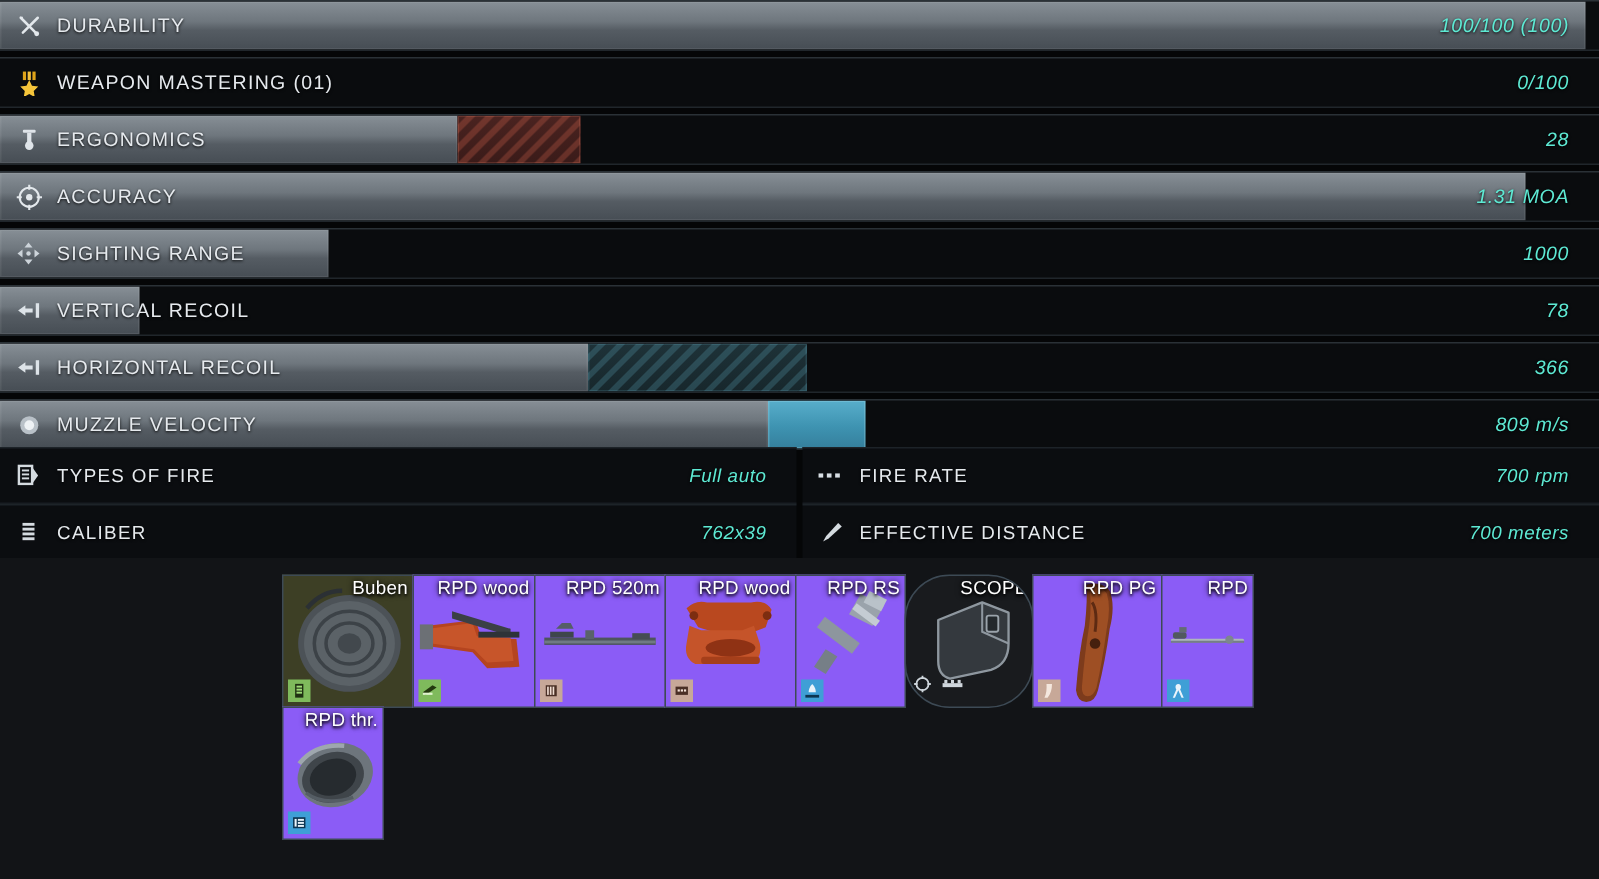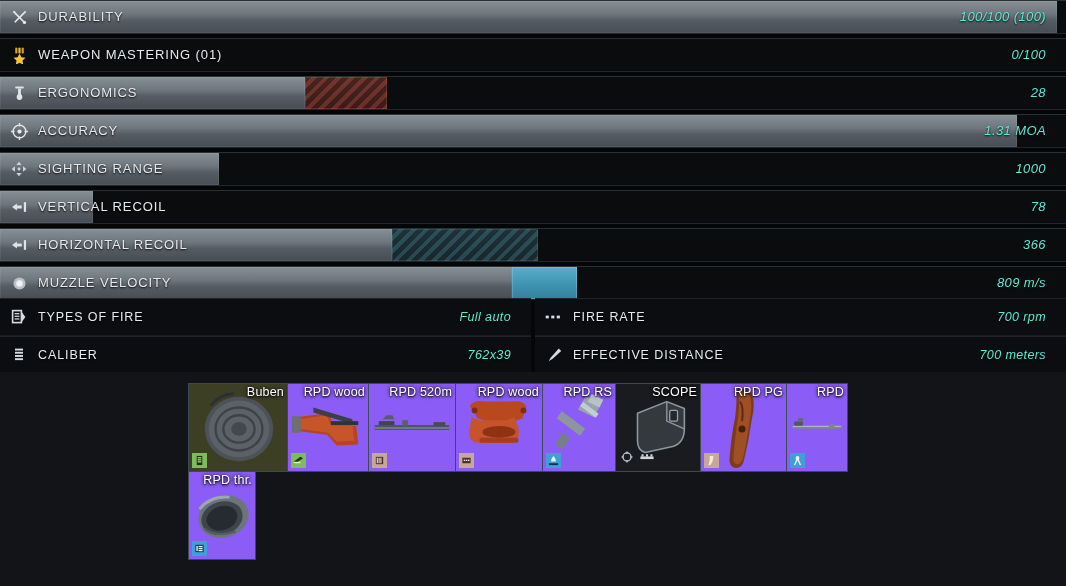--- a/index.html
+++ b/index.html
@@ -98,21 +98,21 @@
   .cell .art{position:absolute;left:0;top:0;right:0;bottom:0;z-index:1;}
   .badge{
     position:absolute;left:3px;bottom:3px;width:15px;height:15px;z-index:4;
     display:flex;align-items:center;justify-content:center;
     box-sizing:border-box;
   }
   .badge.green{background:#7fba5c;}
   .badge.tan{background:#c7a898;}
   .badge.blue{background:#3f9fd6;}
   .cell.olive{background:#3d3f25;}
-  .cell.empty{background:#191b1e;}
+  .cell.empty{background:#191b1e;border-radius:30px;}
   .emptyicons{position:absolute;left:5px;bottom:4px;display:flex;gap:7px;z-index:4;}
 </style>
 </head>
 <body>
 
 <div id="root">
 
   <div class="stat-list" id="statList">
       <div class="stat-row">
         <div class="fillwrap">
@@ -290,21 +290,21 @@
           </span>
           <span class="stat-label">EFFECTIVE DISTANCE</span>
           <span class="stat-value">700 meters</span>
         </div>
       </div>
     </div>
 
   <div class="grid-panel">
     <div class="grid">
       <div class="grid-line" id="attRow1">
-          <div class="cell olive" style="width: 100px;">
+          <div class="cell olive" style="width: 88px;">
             <div class="art"><svg width="100%" height="100%" viewBox="0 0 88 89" preserveAspectRatio="xMidYMid meet">
                 <ellipse cx="45" cy="46" rx="35" ry="33" fill="#4c5257"></ellipse>
                 <ellipse cx="45" cy="46" rx="31" ry="29" fill="#5b6267"></ellipse>
                 <ellipse cx="45" cy="46" rx="24" ry="22" fill="none" stroke="#3c4247" stroke-width="2.4"></ellipse>
                 <ellipse cx="45" cy="46" rx="16" ry="14" fill="none" stroke="#3c4247" stroke-width="2.4"></ellipse>
                 <ellipse cx="45" cy="46" rx="8" ry="7" fill="#42484d"></ellipse>
                 <path d="M16 22 q10 -12 24 -12" fill="none" stroke="#2b3034" stroke-width="3"></path>
               </svg></div>
             <div class="cname">Buben</div>
             <div class="badge green">

